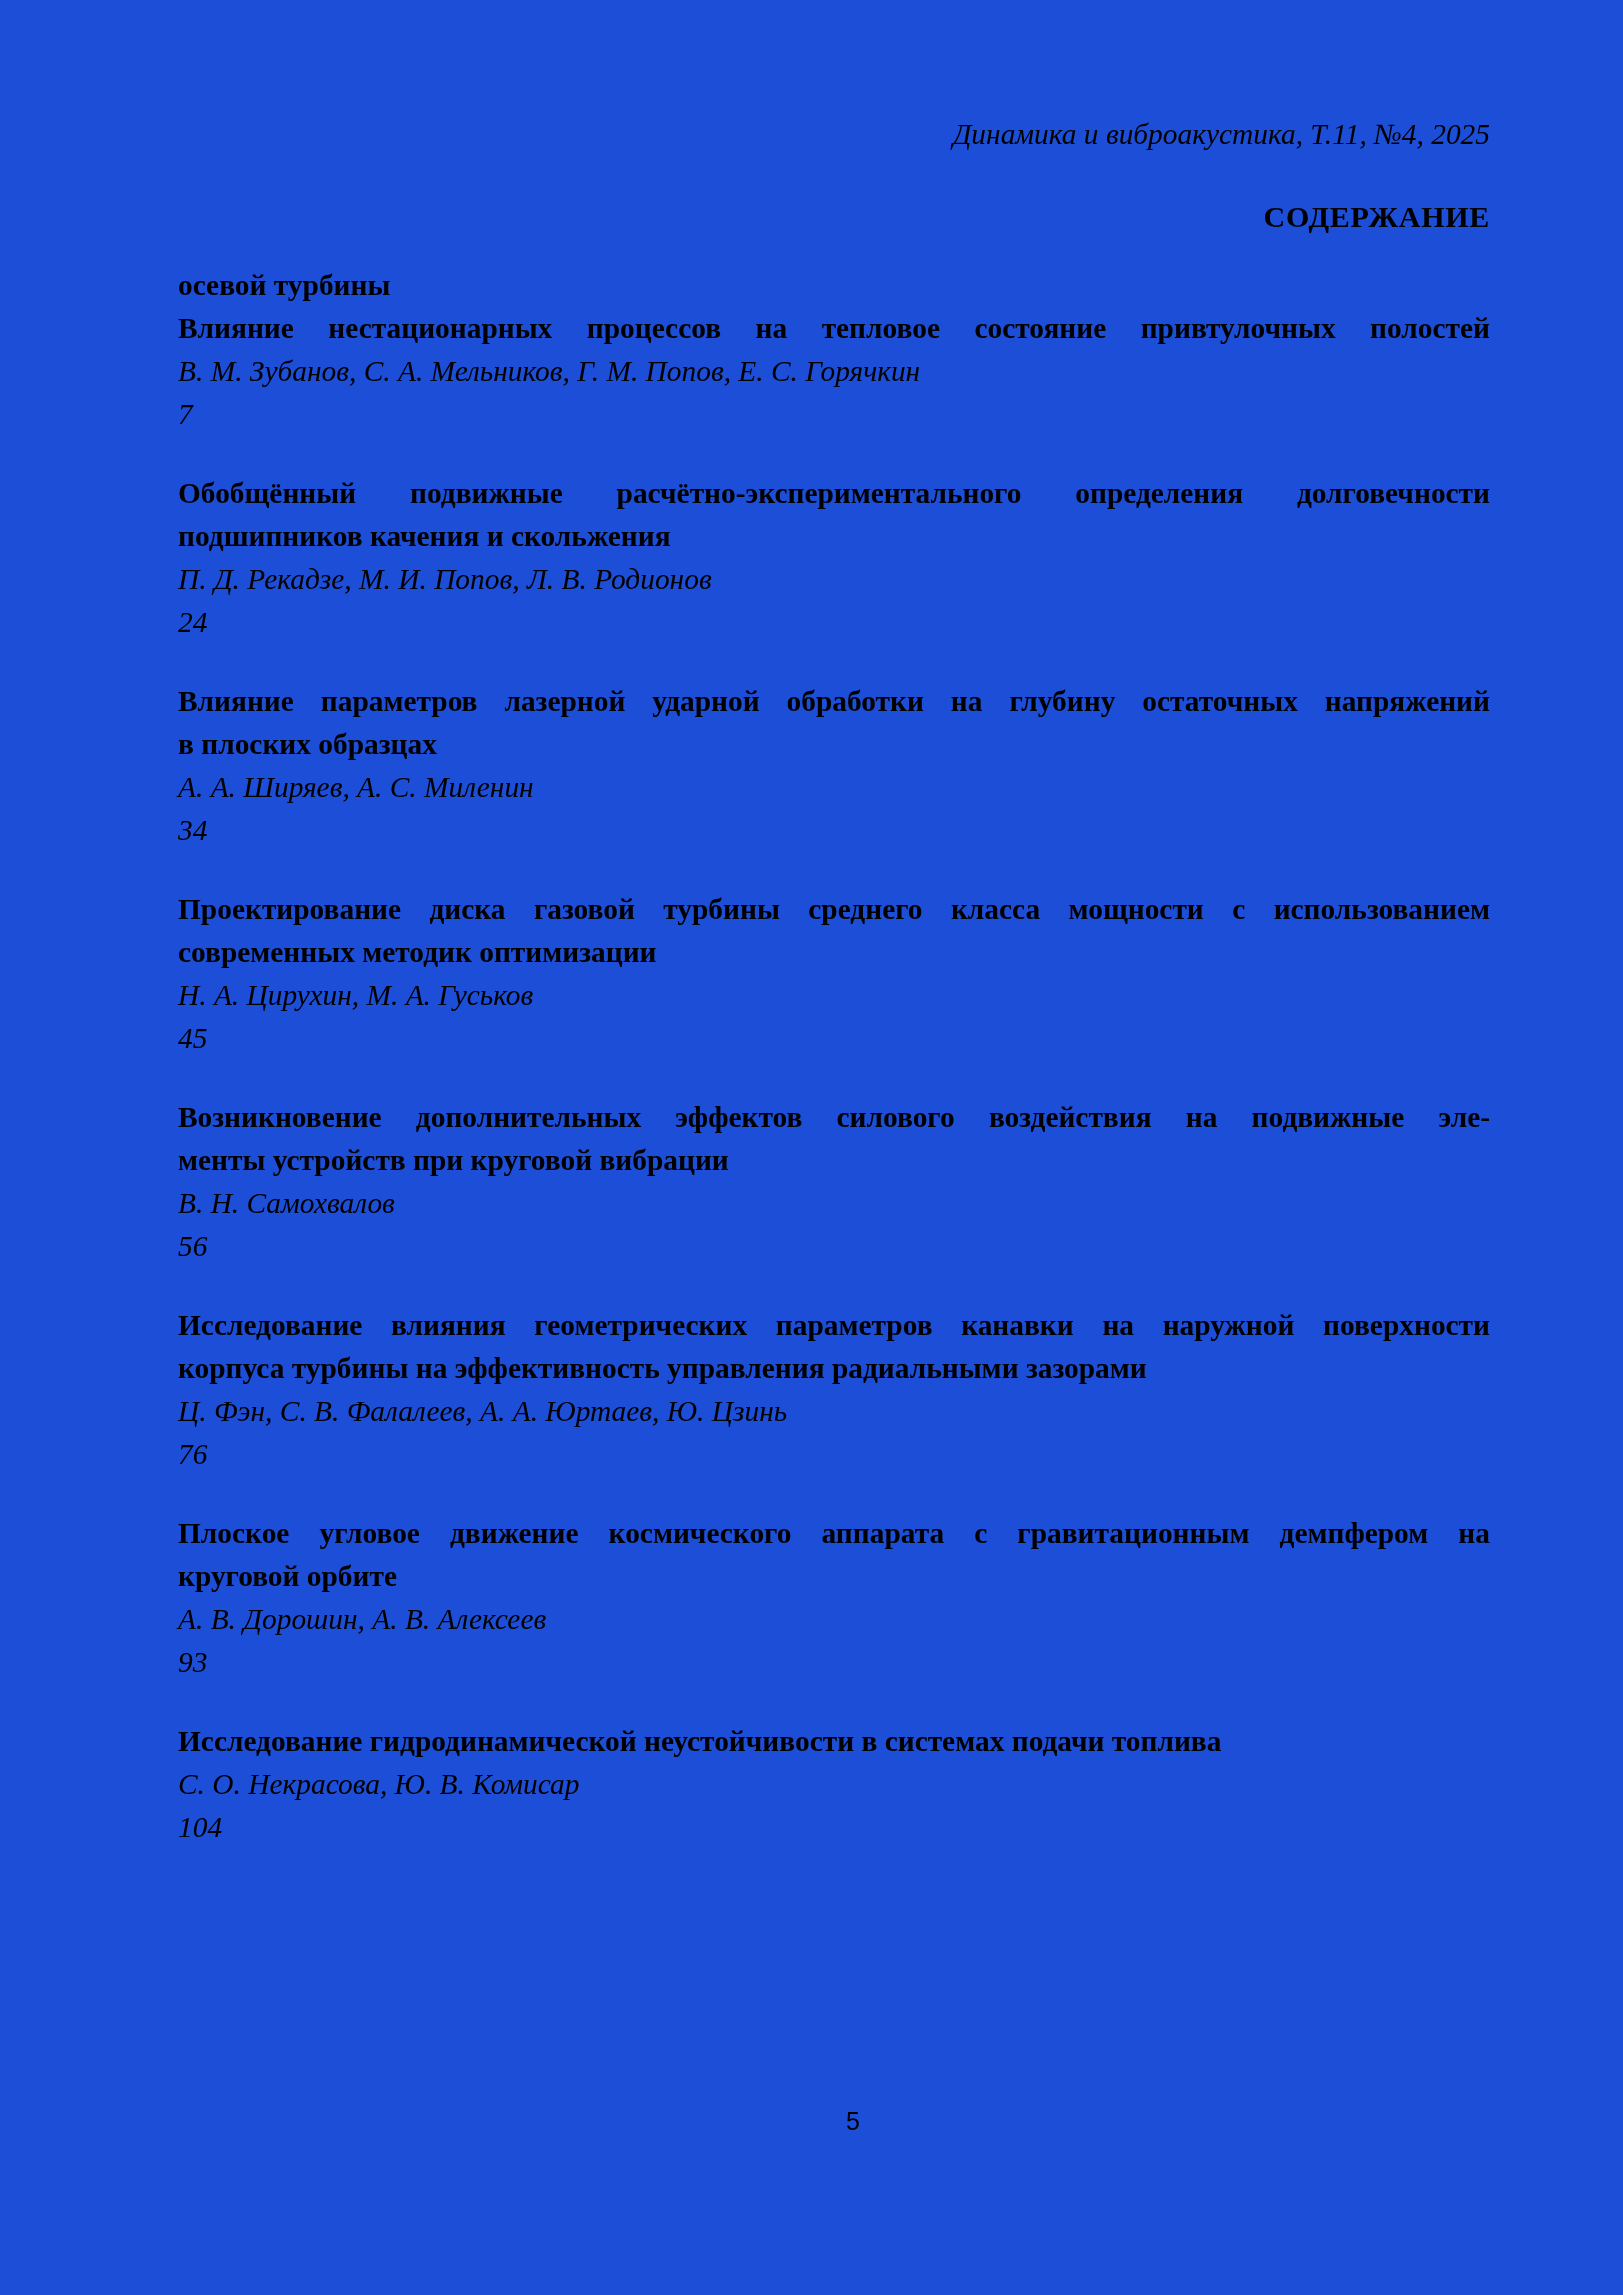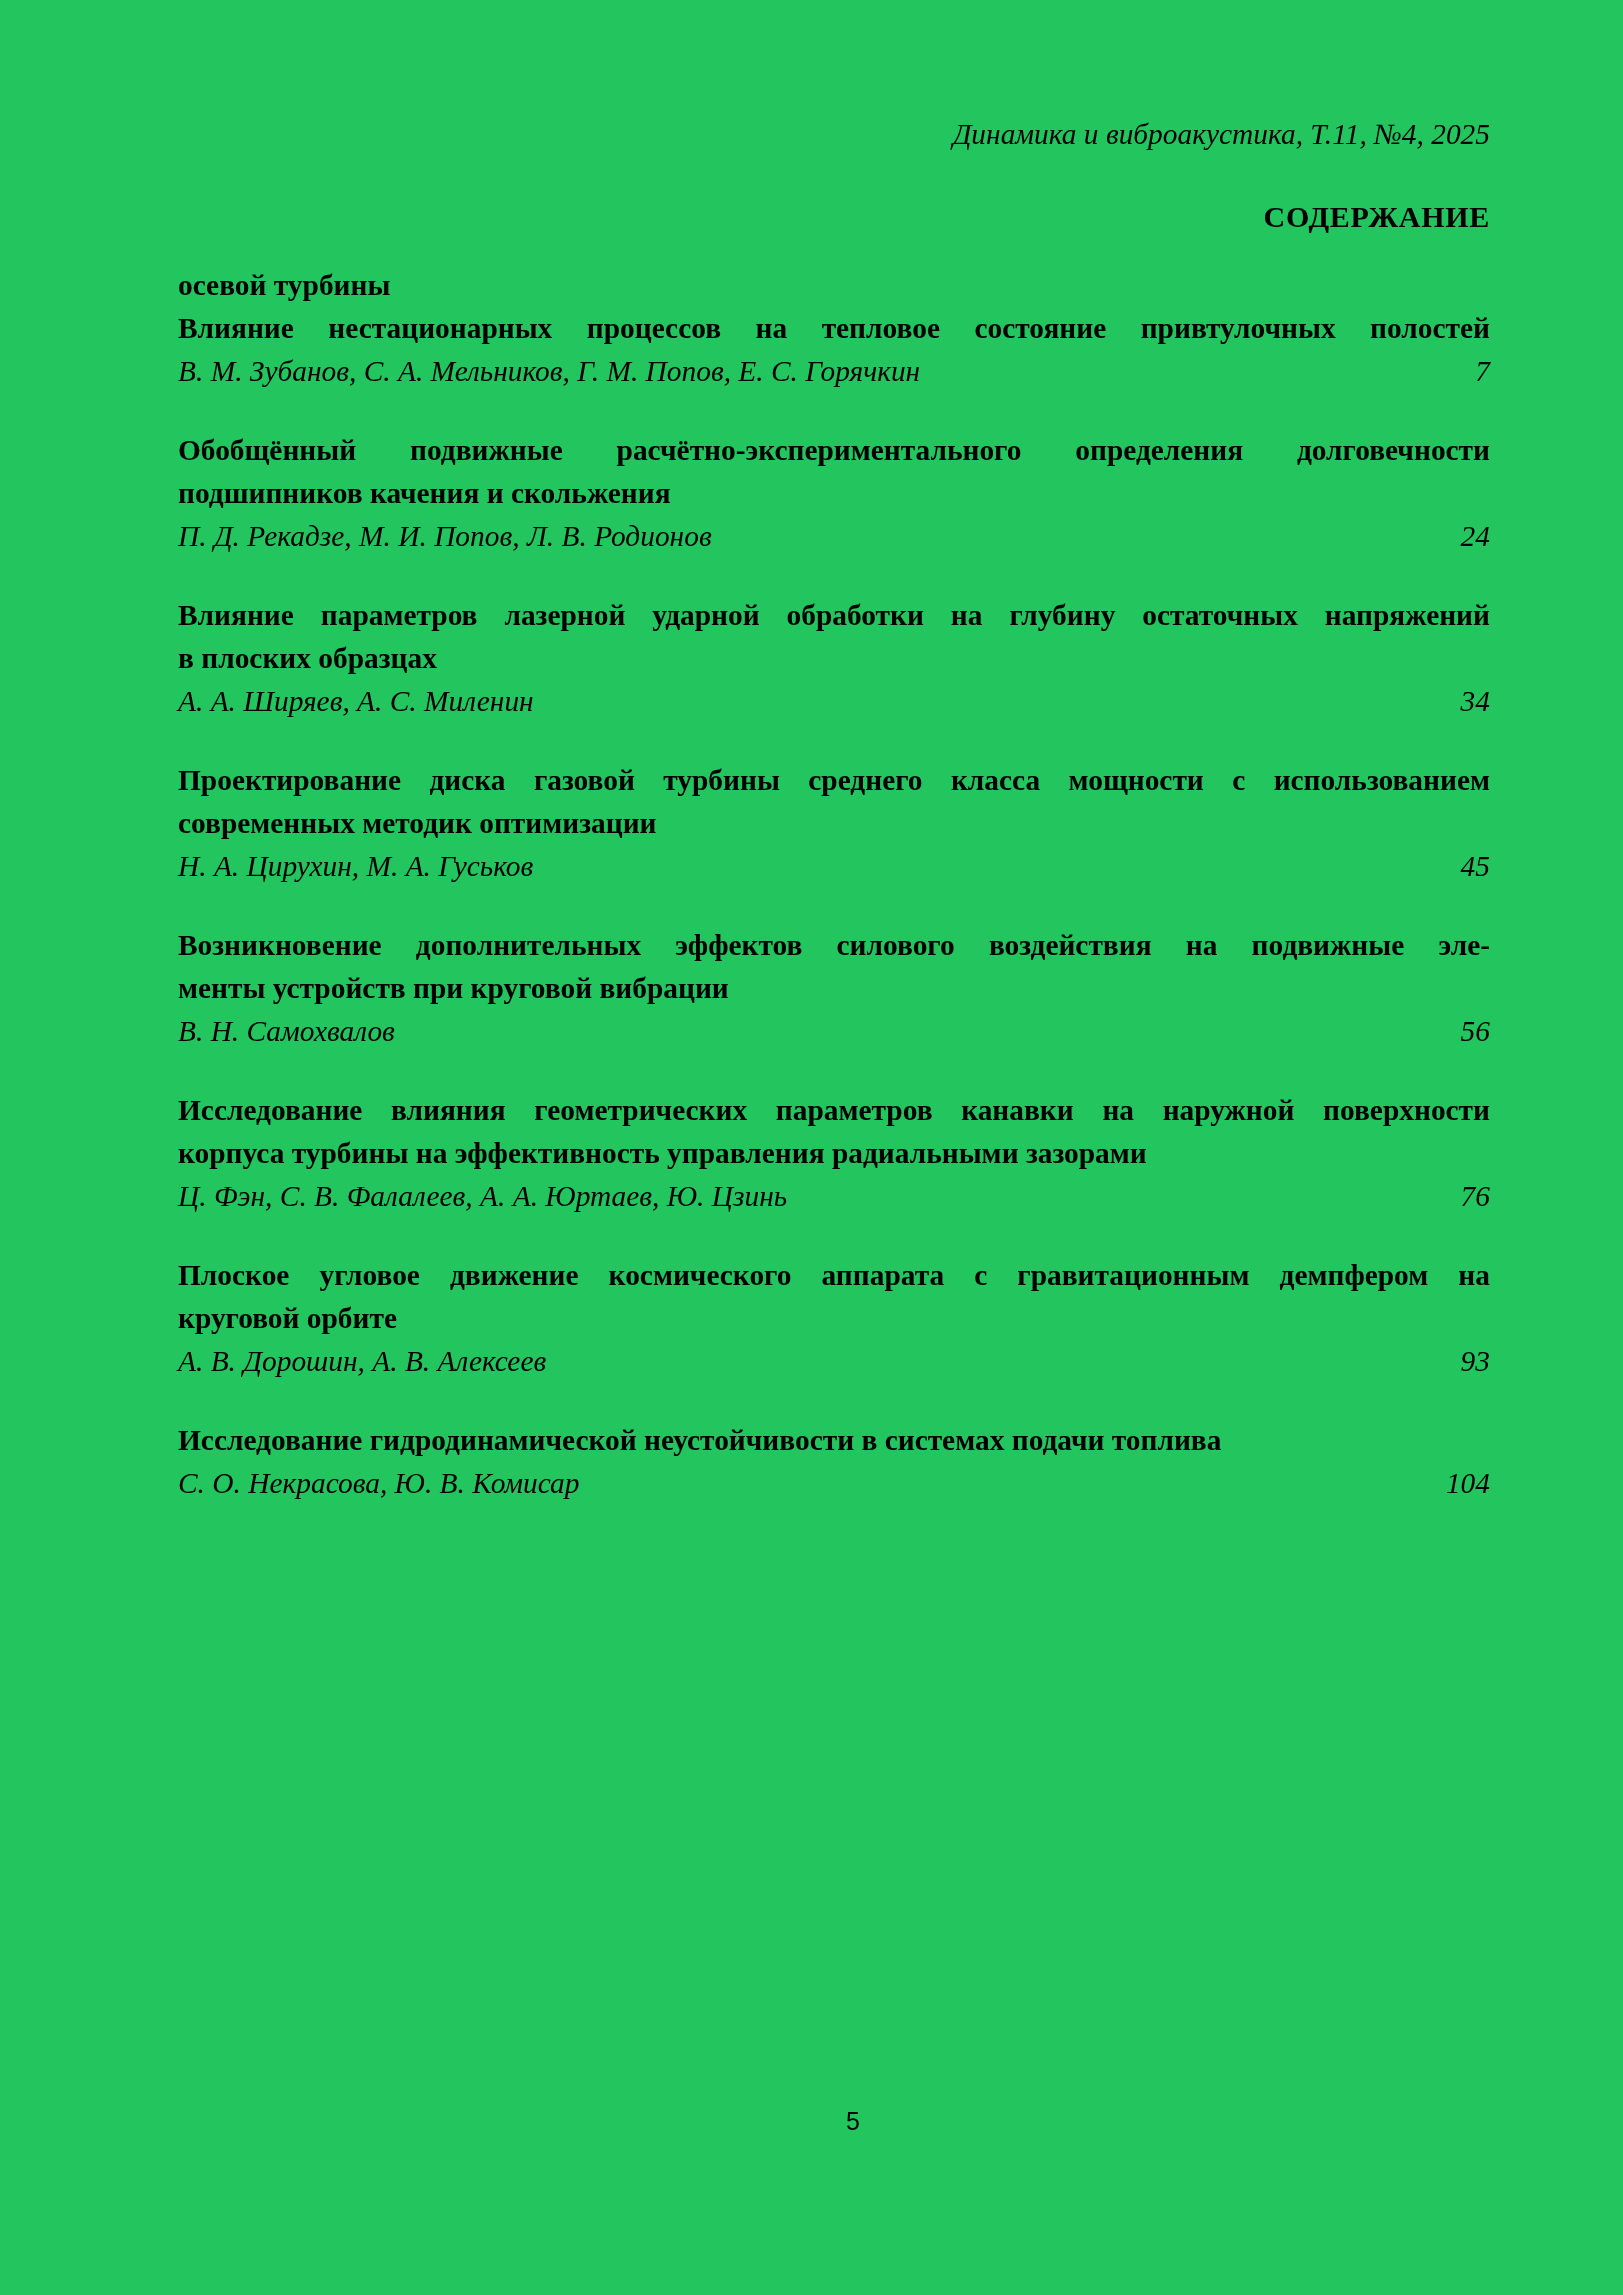--- a/index.html
+++ b/index.html
@@ -10,21 +10,21 @@
   body {
     width: 1623px;
     height: 2295px;
     font-family: "Liberation Serif", serif;
     color: #000000;
   }
   .page {
     position: relative;
     width: 1623px;
     height: 2295px;
-    background: #22c55e;
+    background: #1d4ed8;
     overflow: hidden;
   }
   .content {
     position: absolute;
     left: 178px;
     top: 0;
     width: 1312px;
   }
   .journal-header {
     margin-top: 113px;
@@ -59,20 +59,21 @@
     text-align: justify;
     text-align-last: left;
   }
   .authors-row {
     display: flex;
     justify-content: space-between;
     align-items: baseline;
     font-style: italic;
     font-size: 29.4px;
     line-height: 43px;
+    flex-direction: column;
   }
   .authors { text-align: left; }
   .page-num { text-align: right; }
   .footer {
     position: absolute;
     top: 2107px;
     left: 178px;
     width: 1312px;
     text-align: center;
     font-family: "Liberation Sans", sans-serif;

